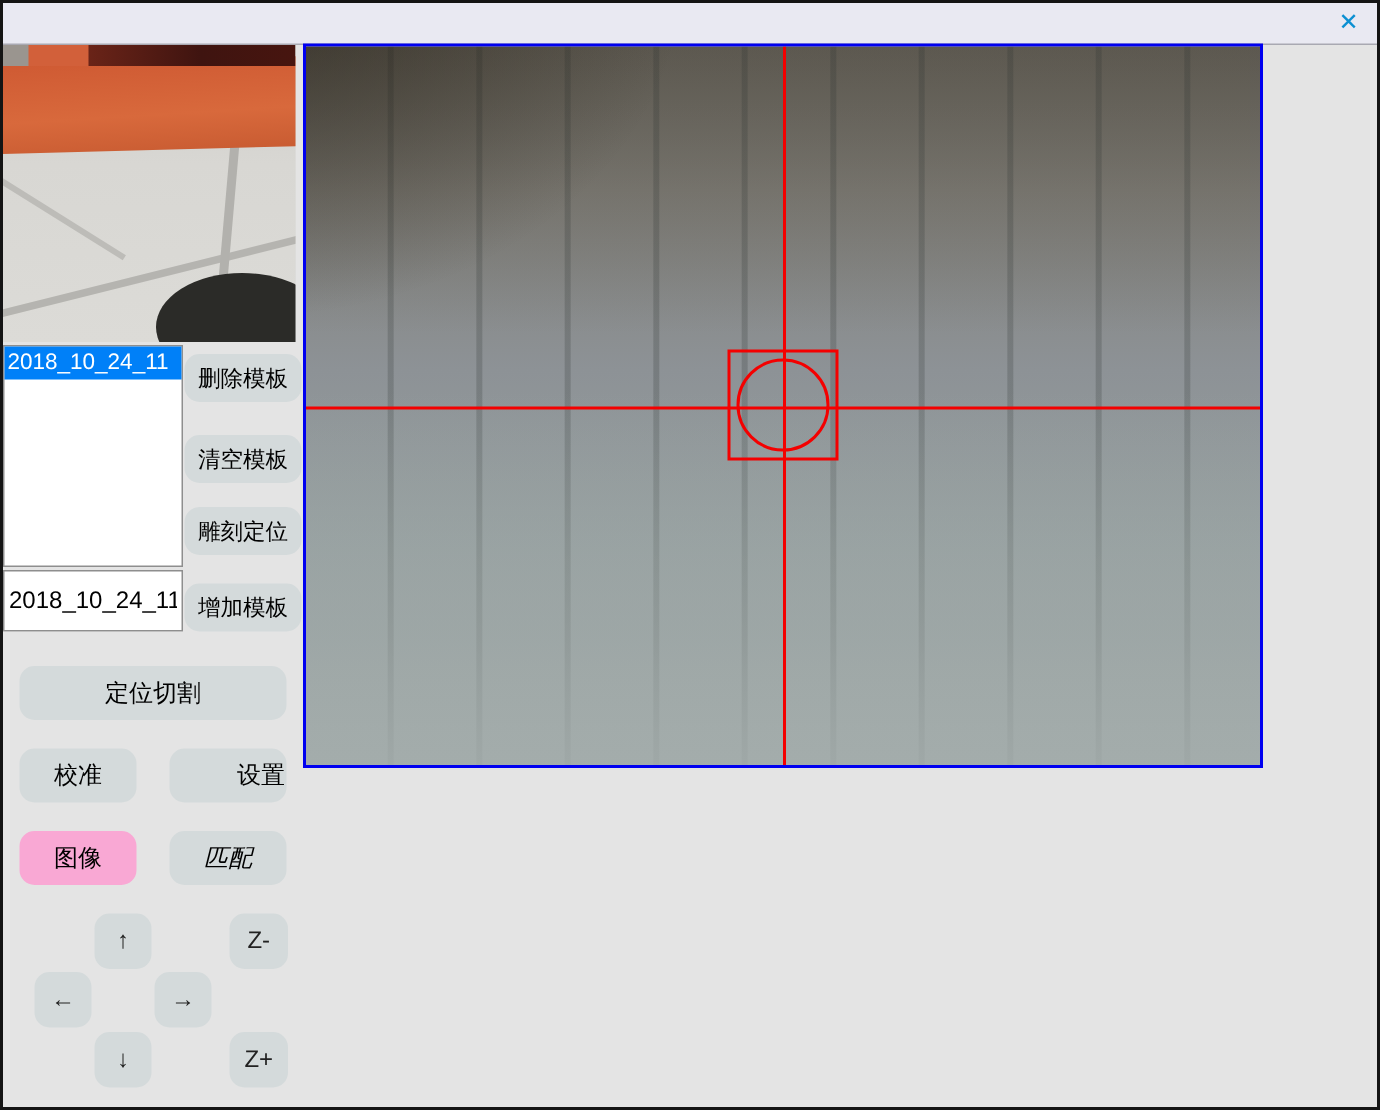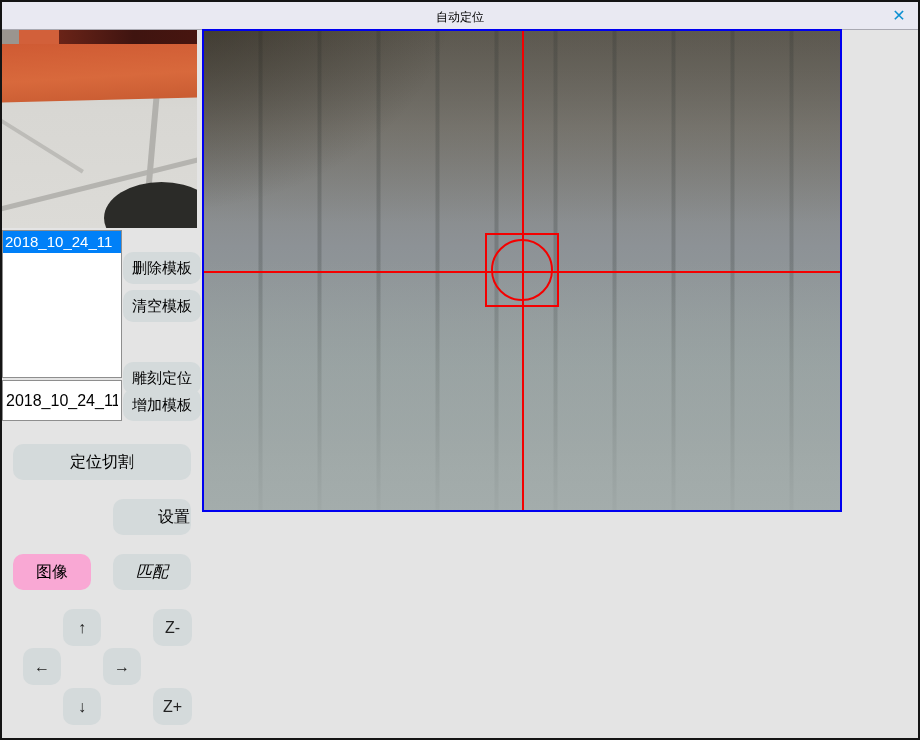--- a/index.html
+++ b/index.html
@@ -69,22 +69,22 @@
   }
 
   
   .btn {
     position:absolute; background:#d4dadb; border:none; border-radius:10px;
     font-size:15px; color:#000; text-align:center; cursor:pointer;
     display:flex; align-items:center; justify-content:center;
     font-family:"Liberation Sans","DejaVu Sans",sans-serif;
   }
   .tbtn { left:121px; width:78px; height:32px; }
-  #btn-delete  { top:250px; } #btn-clear { top:288px; }
-  #btn-engrave { top:360px; } #btn-add   { top:387px; }
+  #btn-delete  { top:234px; } #btn-clear { top:288px; }
+  #btn-engrave { top:336px; } #btn-add   { top:387px; }
 
   #btn-poscut   { left:11px;  top:442px; width:178px; height:36px; font-size:16px; }
   #btn-calib    { left:11px;  top:497px; width:78px;  height:36px; font-size:16px; }
   #btn-settings { left:111px; top:497px; width:78px;  height:36px; font-size:16px;padding-left:44px; }
   #btn-image    { left:11px;  top:552px; width:78px;  height:36px; font-size:16px;
                   background:#f9a8d4; }
   #btn-match    { left:111px; top:552px; width:78px;  height:36px; font-size:16px;font-style:italic; }
 
   .jog { font-size:16px; color:#222; }
   #jog-up    { left:61px;  top:607px; width:38px; height:37px; }
@@ -121,21 +121,20 @@
     border:2px solid #f40000; }
   .target-circle { position:absolute; left:287px; top:208px; width:62px; height:62px;
     border:2px solid #f40000; border-radius:50%; }
 </style>
 </head>
 <body>
 
 <div class="window">
 
   <div class="titlebar">
-    <div class="title">自动定位</div>
     <div class="close-btn">✕</div>
   </div>
 
   <div class="thumb">
     <div class="tile-bg"></div>
     <div class="grout-d1"></div>
     <div class="grout-d2"></div>
     <div class="grout-v"></div>
     <div class="orange-beam"></div>
     <div class="topbar-dark"></div>
@@ -149,20 +148,21 @@
   </div>
 
   <input class="name-input" type="text" value="2018_10_24_11" style="">
 
   <button class="btn tbtn" id="btn-delete">删除模板</button>
   <button class="btn tbtn" id="btn-clear">清空模板</button>
   <button class="btn tbtn" id="btn-engrave">雕刻定位</button>
   <button class="btn tbtn" id="btn-add">增加模板</button>
 
   <button class="btn" id="btn-poscut">定位切割</button>
+  <button class="btn" id="btn-calib">校准</button>
   <button class="btn" id="btn-settings">设置</button>
   <button class="btn" id="btn-image">图像</button>
   <button class="btn" id="btn-match">匹配</button>
 
   <button class="btn jog" id="jog-up">↑</button>
   <button class="btn jog" id="jog-zm">Z-</button>
   <button class="btn jog" id="jog-left">←</button>
   <button class="btn jog" id="jog-right">→</button>
   <button class="btn jog" id="jog-down">↓</button>
   <button class="btn jog" id="jog-zp">Z+</button>

